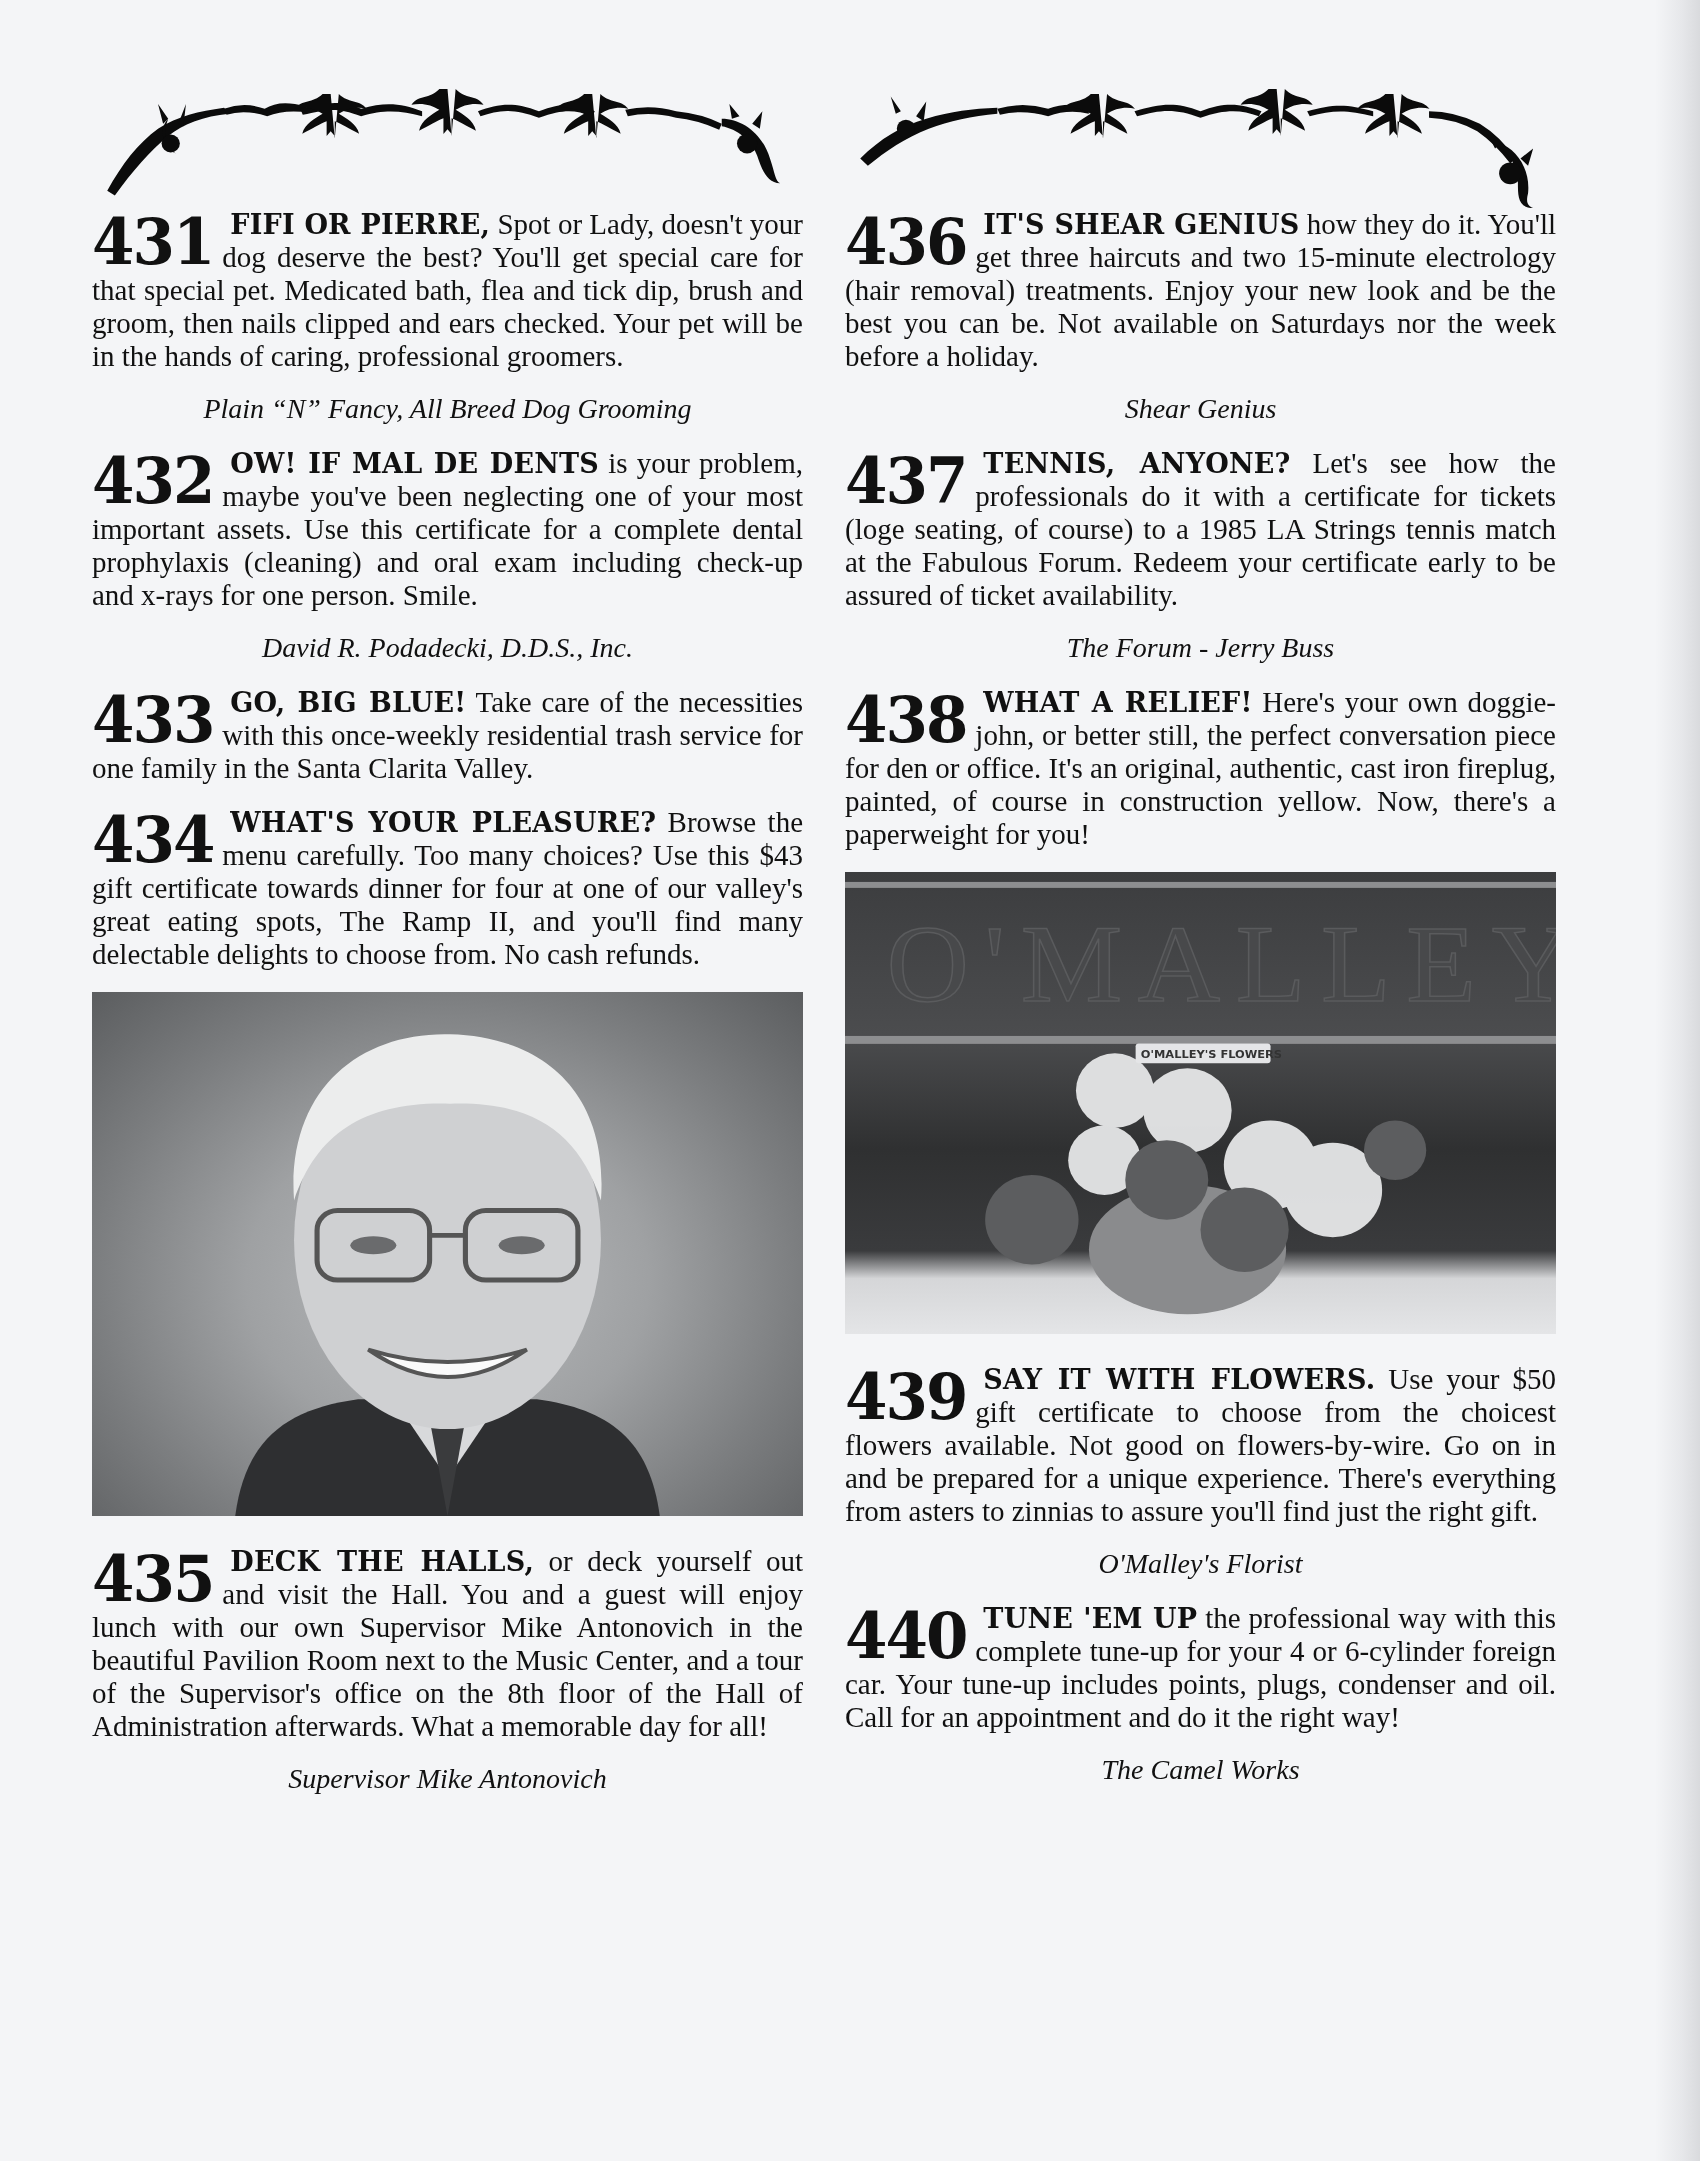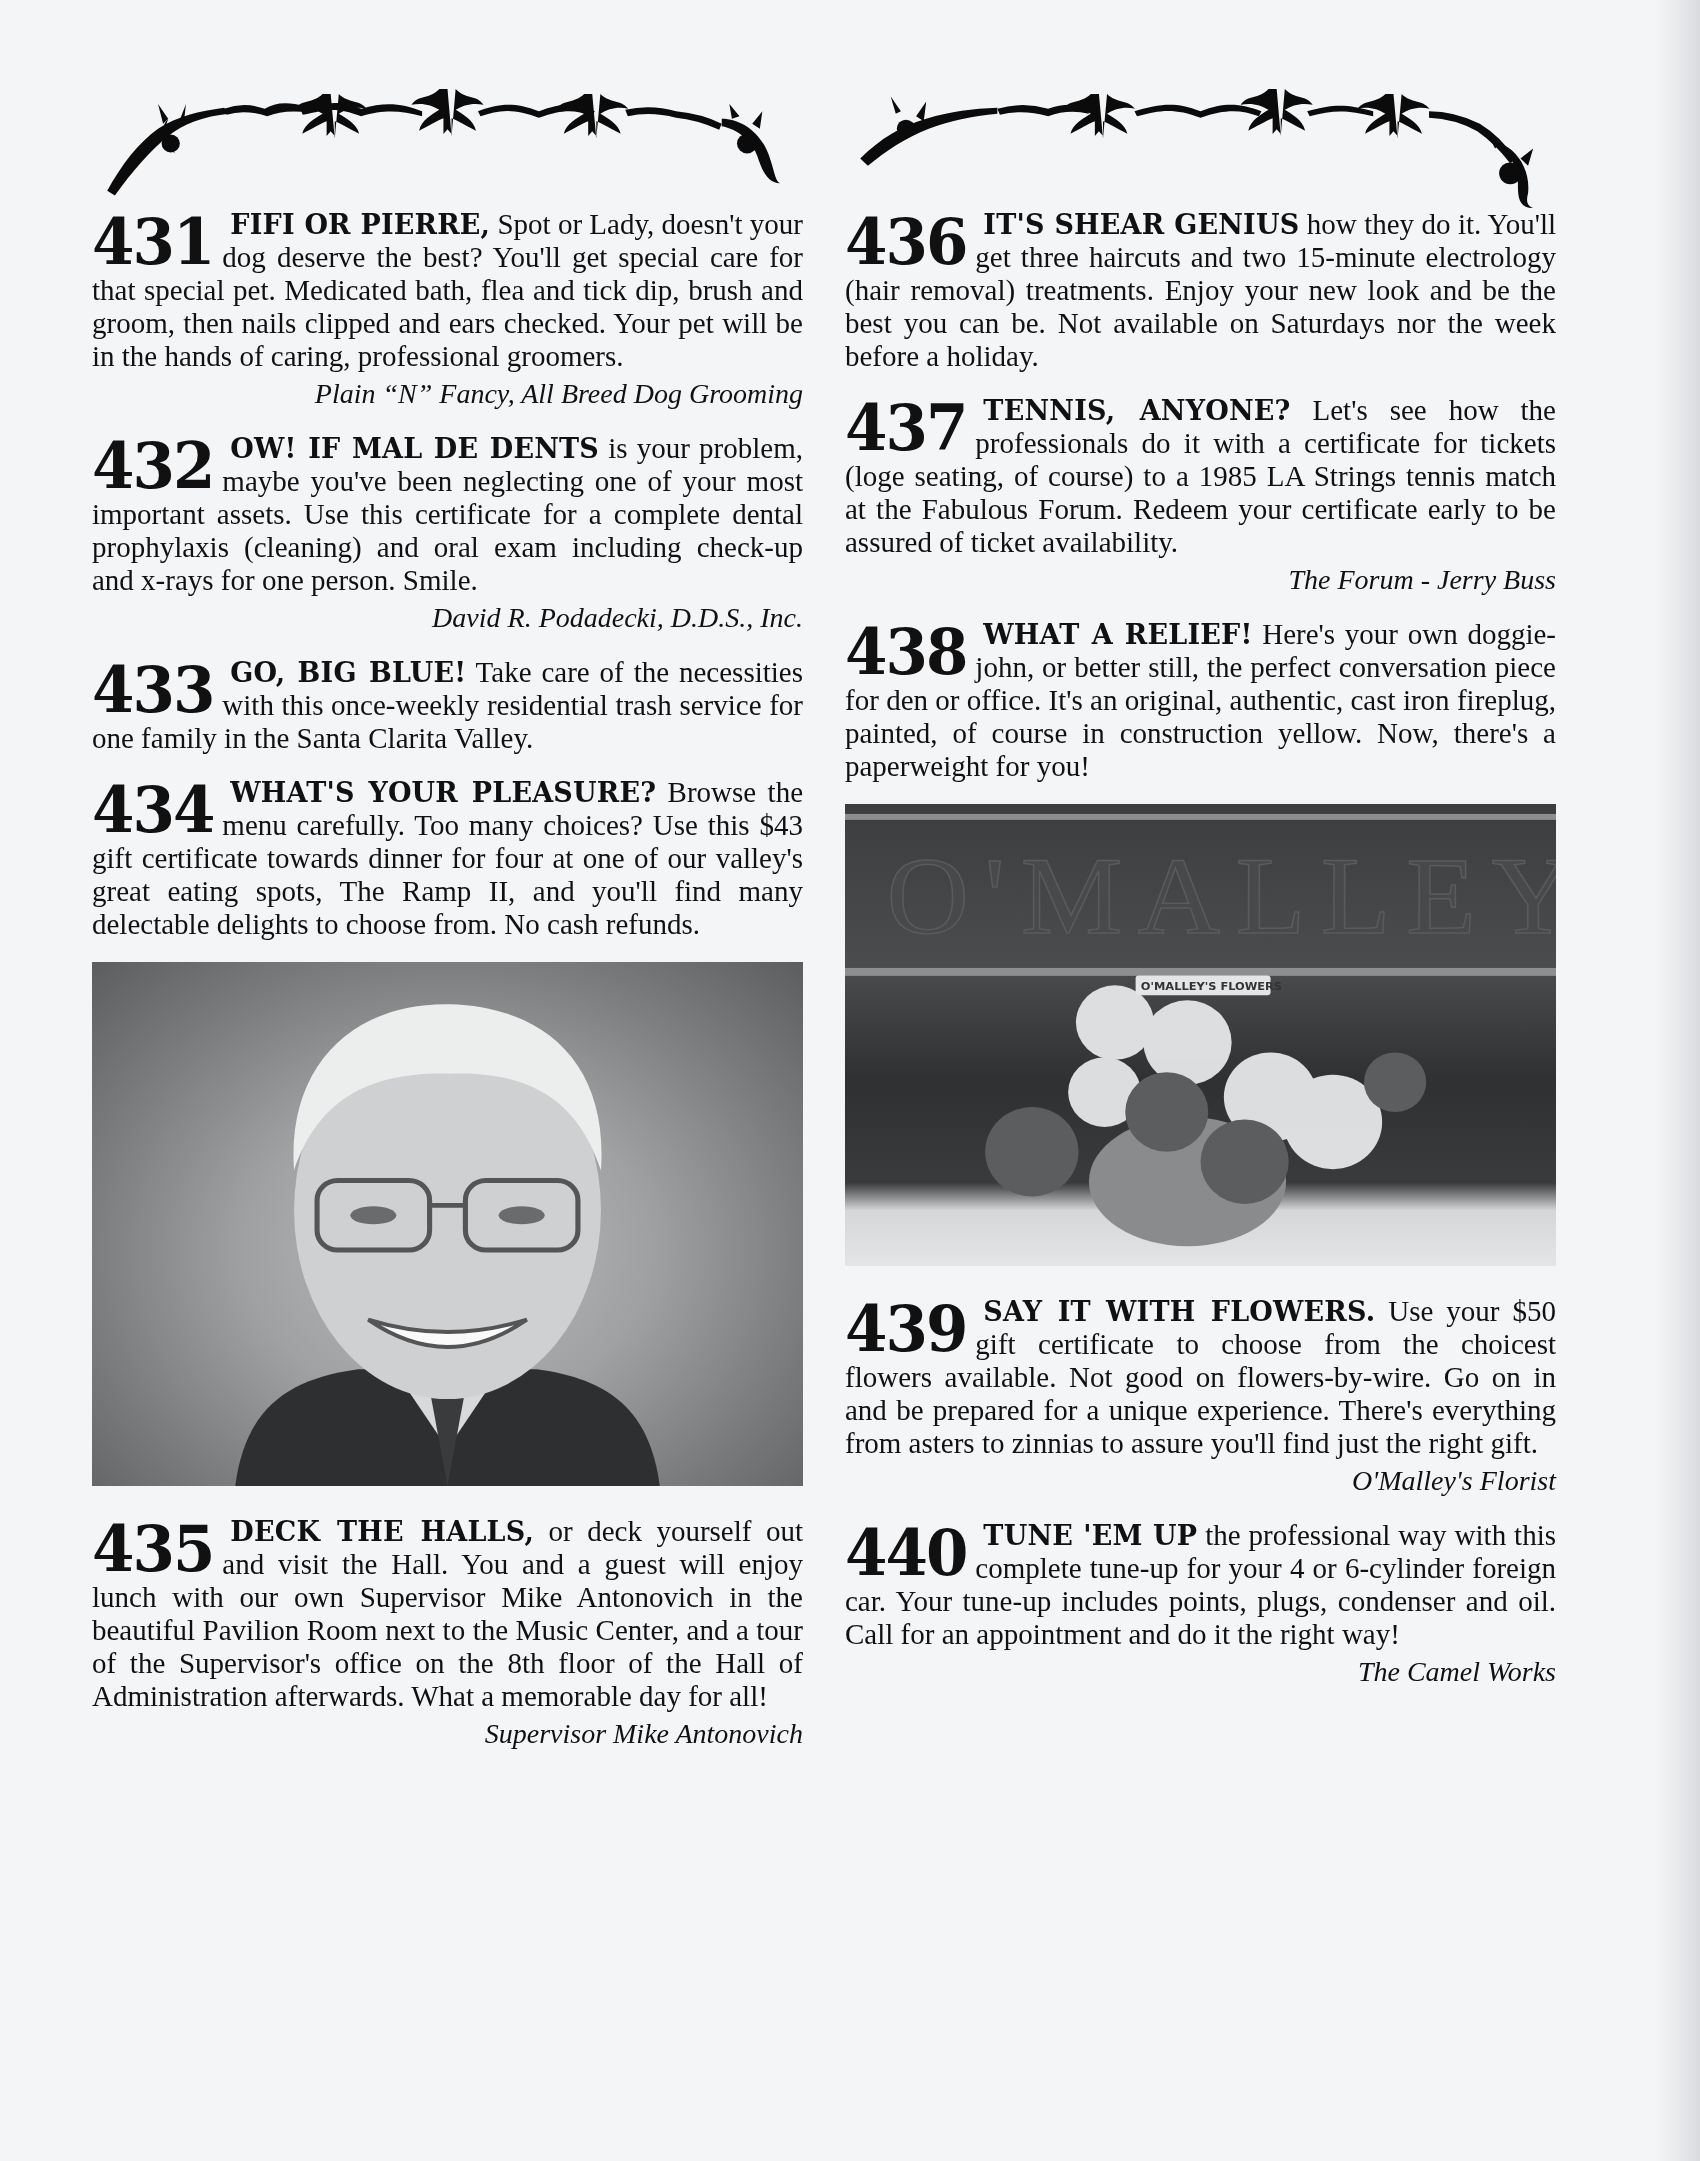--- a/index.html
+++ b/index.html
@@ -46,25 +46,25 @@
   .entry .headline {
     font-weight: bold;
     font-family: "DejaVu Serif", serif;
     font-size: 27px;
     letter-spacing: 0.2px;
     margin-left: 8px;
   }
   .entry .donor {
     display: block;
     clear: both;
-    text-align: right;
+    text-align: center;
     font-style: italic;
     font-size: 28px;
     line-height: 35px;
-    margin-top: 3px;
+    margin-top: 18px;
   }
   .entry .body-text { }
 
   .photo {
     position: relative;
     width: 100%;
     background: #777;
     margin: 10px 0 29px 0;
     overflow: hidden;
   }
@@ -160,20 +160,21 @@
         <path d="M1290 110 c30 10 60 50 55 100 c-5 20 0 25 10 30 c-30 0 -30 -25 -30 -50 c0 -30 -15 -60 -40 -75 z"></path>
         <circle cx="1310" cy="170" r="22"></circle>
         <path d="M1280 120 l-15 -30 l25 20 z M1330 140 l25 -20 l-10 35 z"></path>
       </g>
     </svg>
   </div>
 
   <div class="entry">
     <span class="num">436</span>
     <span class="headline">IT'S SHEAR GENIUS</span><span class="body-text"> how they do it. You'll get three haircuts and two 15-minute electrology (hair removal) treatments. Enjoy your new look and be the best you can be. Not available on Saturdays nor the week before a holiday.</span>
+    <span class="donor">Shear Genius</span>
   </div>
 
   <div class="entry">
     <span class="num">437</span>
     <span class="headline">TENNIS, ANYONE?</span><span class="body-text"> Let's see how the professionals do it with a certificate for tickets (loge seating, of course) to a 1985 LA Strings tennis match at the Fabulous Forum. Redeem your certificate early to be assured of ticket availability.</span>
     <span class="donor">The Forum - Jerry Buss</span>
   </div>
 
   <div class="entry">
     <span class="num">438</span>

